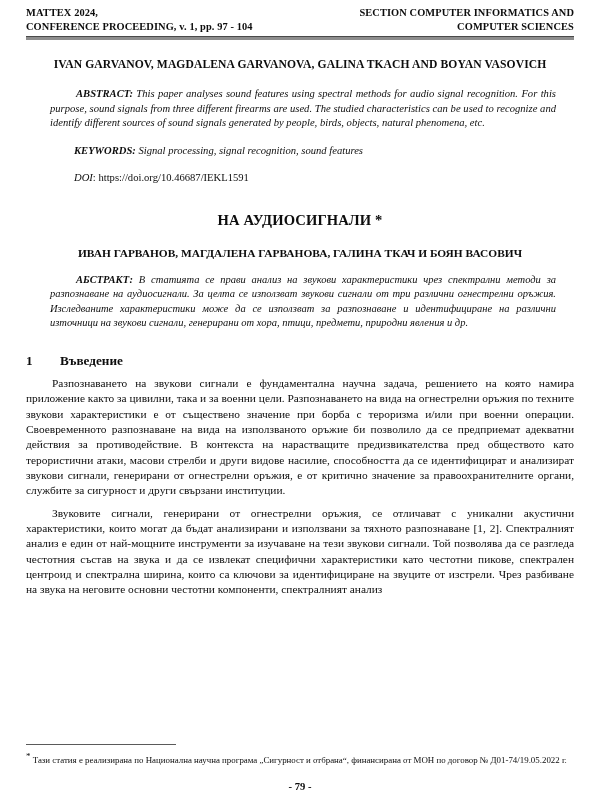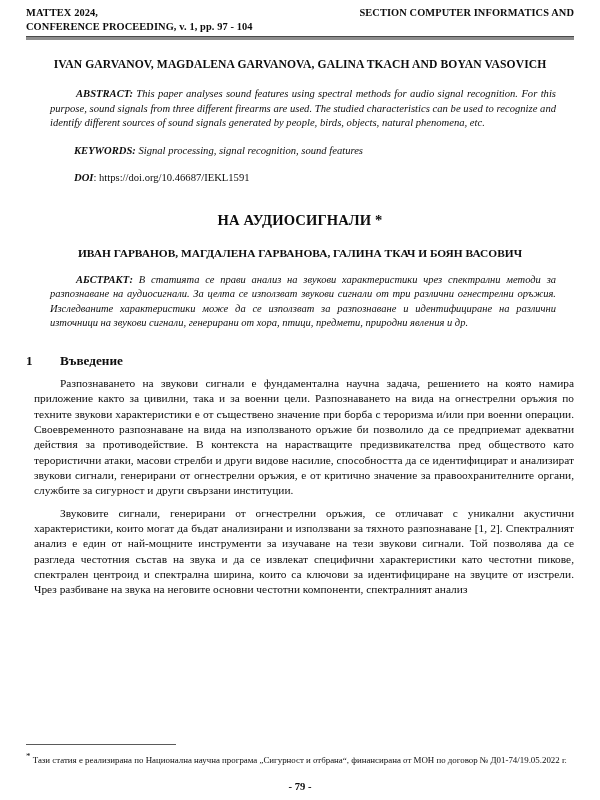--- a/index.html
+++ b/index.html
@@ -81,21 +81,21 @@
     text-align: left;
     margin: 13px 18px 0 48px;
     font-family: Liberation Serif, serif;
   }
   .doi {
     font-size: 10.6px;
     line-height: 1.35;
     margin: 13px 18px 0 48px;
     font-style: normal;
   }
-  .doi .lbl { font-style: italic; font-weight: bold; }
+  .doi .lbl { font-style: italic; font-weight: normal; }
 
   .title-bg {
     text-align: center;
     font-weight: bold;
     font-size: 14.6px;
     line-height: 1.35;
     margin: 26px 6px 0 6px;
     letter-spacing: .1px;
   }
   .authors-bg {
@@ -123,21 +123,21 @@
     font-size: 13.2px;
   }
   .section-num { width: 34px; flex: none; }
   .section-title { }
 
   .body-p {
     font-size: 11.4px;
     line-height: 1.345;
     text-align: justify;
     text-indent: 26px;
-    margin: 7px 0 0 8px;
+    margin: 7px 0 0 0;
     hyphens: none;
   }
 
   
   .footnote-wrap {
     position: absolute;
     left: 26px;
     right: 26px;
     bottom: 34px;
   }
@@ -169,20 +169,21 @@
 
 <div class="page">
 
   <div class="runhead">
     <div class="runhead-left">
       <div>MATTEX 2024,</div>
       <div>CONFERENCE PROCEEDING, v. 1, pp. 97 - 104</div>
     </div>
     <div class="runhead-right">
       <div>SECTION COMPUTER INFORMATICS AND</div>
+      <div>COMPUTER SCIENCES</div>
     </div>
   </div>
 
   <div class="rule"></div>
 
 
   <div class="authors-en">IVAN GARVANOV, MAGDALENA GARVANOVA, GALINA TKACH AND BOYAN VASOVICH</div>
 
   <div class="abstract">
     <b>ABSTRACT:</b><span> This paper analyses sound features using spectral methods for audio signal recognition. For this purpose, sound signals from three different firearms are used. The studied characteristics can be used to recognize and identify different sources of sound signals generated by people, birds, objects, natural phenomena, etc.</span>

